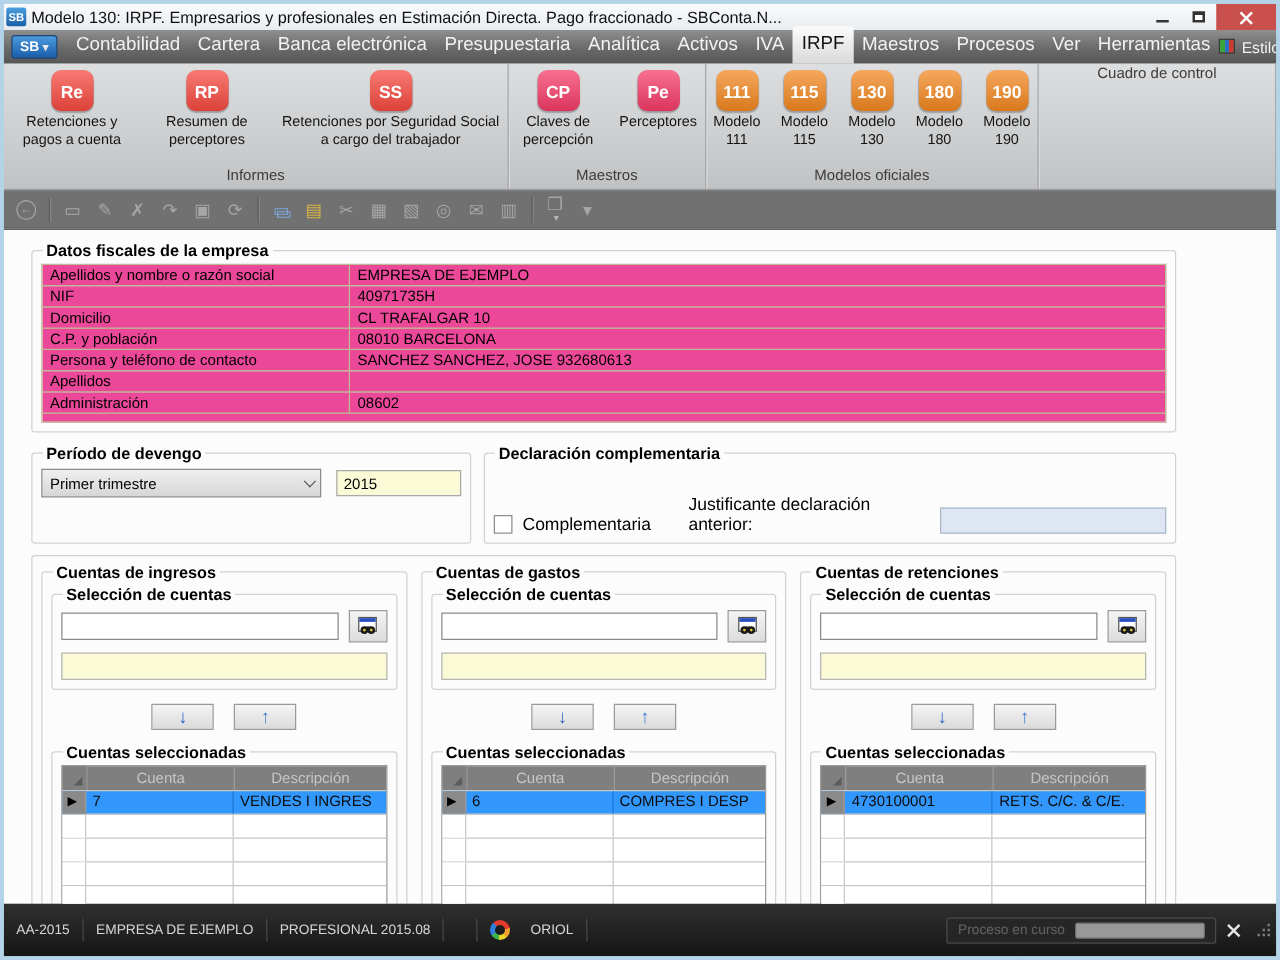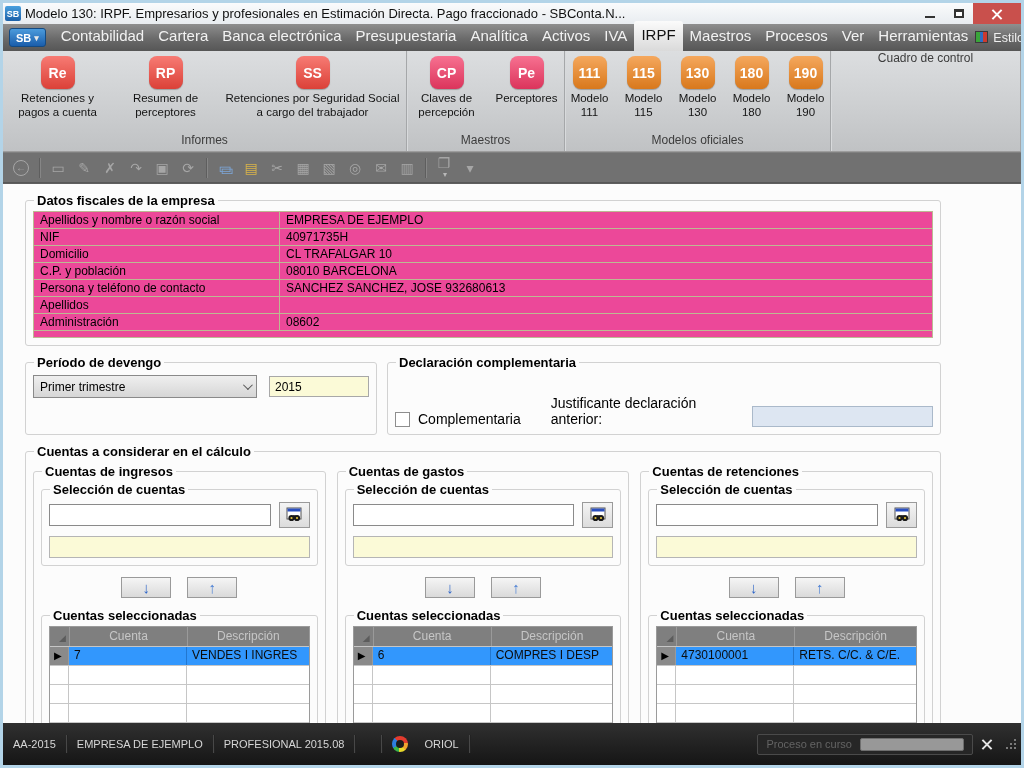--- a/index.html
+++ b/index.html
@@ -370,21 +370,20 @@
           <div class="fields">
             <span class="checkbox"></span>
             <span>Complementaria</span>
             <span class="just-label">Justificante declaración anterior:</span>
             <span class="just-input"></span>
           </div>
         </fieldset>
       </div>
 
       <fieldset class="gb cuentas">
-        <legend>Cuentas a considerar en el cálculo</legend>
         <div class="panels">
   <fieldset class="gb panel">
     <legend class="panel-title">Cuentas de ingresos</legend>
     <fieldset class="gb sel">
       <legend class="sel-title">Selección de cuentas</legend>
       <div class="sel-row">
         <input class="sel-input" type="text" style="">
         <button class="find-btn">
           <svg width="20" height="16" viewBox="0 0 20 16">
             <rect x="3" y="1" width="14" height="11" fill="#ffffff" stroke="#555555"></rect>

